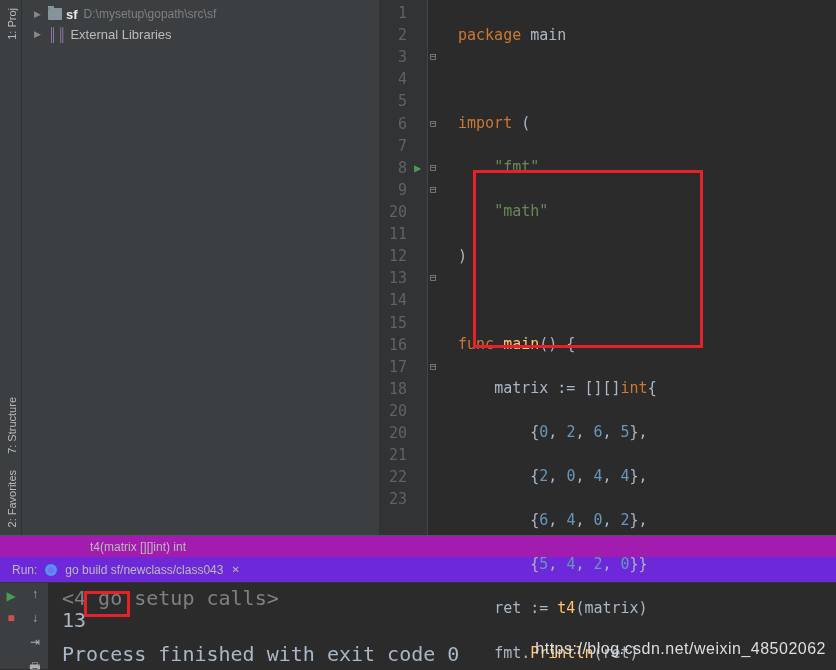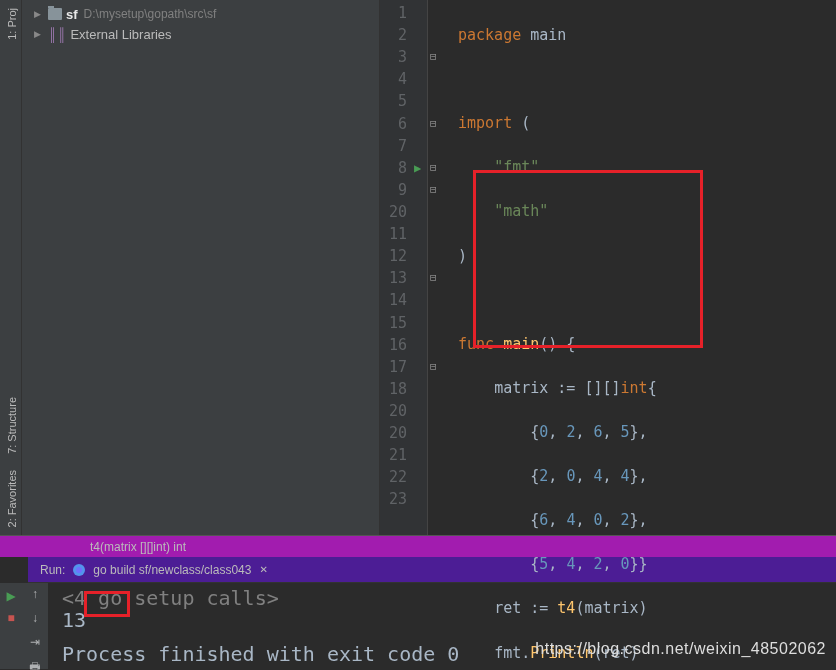--- a/index.html
+++ b/index.html
@@ -28,21 +28,21 @@
 .hl-code { left:473px; top:170px; width:230px; height:178px; }
 .hl-out { left:84px; top:591px; width:46px; height:26px; }
 .kw { color:#cc7832; }
 .fn { color:#ffc66d; }
 .str { color:#6a8759; }
 .num { color:#6897bb; }
 .typ { color:#cc7832; }
 .id { color:#a9b7c6; }
 .breadcrumb { background:#a21caf; height:22px; border-top:1px solid #555; padding-left:90px; display:flex; align-items:center; font-size:12px; color:#bbbbbb; }
 .run-panel { background:#2b2b2b; }
-.run-header { height:26px; background:#4c1d95; display:flex; align-items:center; padding-left:12px; gap:8px; font-size:12px; color:#bbbbbb; border-bottom:1px solid #323232;margin-left:28px; }
+.run-header { height:26px; background:#6d28d9; display:flex; align-items:center; padding-left:12px; gap:8px; font-size:12px; color:#bbbbbb; border-bottom:1px solid #323232; }
 .run-body { display:flex; height:86px; }
 .run-tools { width:22px; background:#3c3f41; display:flex; flex-direction:column; align-items:center; padding-top:4px; }
 .run-tools2 { width:26px; background:#3c3f41; display:flex; flex-direction:column; align-items:center; padding-top:4px; gap:6px; }
 .tool-btn { width:18px; height:18px; display:flex; align-items:center; justify-content:center; font-size:12px; color:#afb1b3; cursor:pointer; margin-bottom:4px; }
 .play { color:#499c54; }
 .console { flex:1; padding:4px 14px; font-family:Consolas,monospace; font-size:20px; line-height:22px; color:#a9b7c6; }
 .setup { color:#808080; }
 .close-x { color:#bbbbbb; cursor:pointer; font-size:10px; }
 .godot { width:12px; height:12px; border-radius:50%; background:#5394ec; display:inline-block; position:relative; }
 .godot::before { content:""; position:absolute; left:3px; top:3px; width:6px; height:6px; border-radius:50%; background:#7070ff; }

